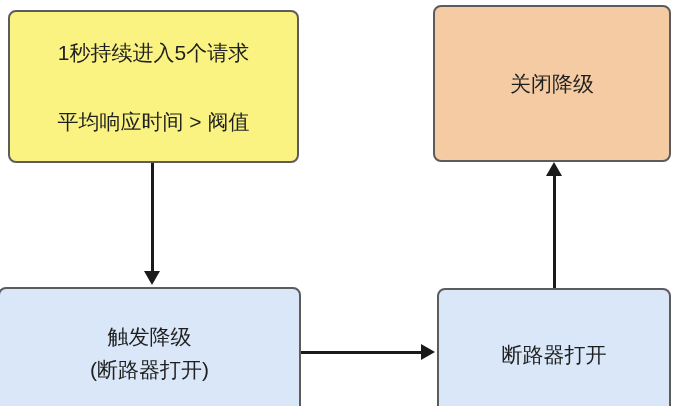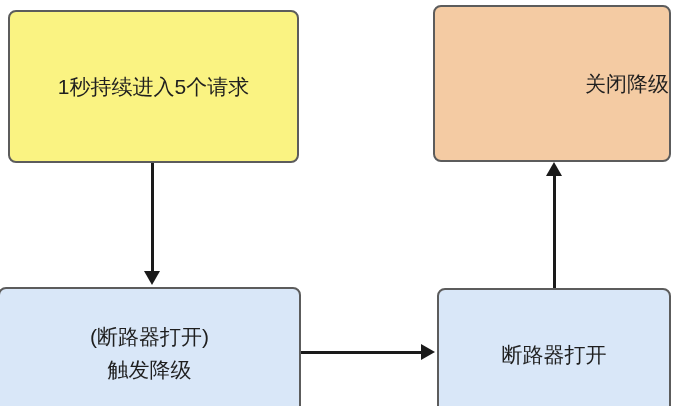--- a/index.html
+++ b/index.html
@@ -67,29 +67,30 @@
   }
   .line { display: block; }
 </style>
 </head>
 <body>
 
 <div class="canvas">
 
   <div class="node node-condition" style="background: rgb(250, 243, 130);">
     <span class="line">1秒持续进入5个请求</span>
+    <span class="line">平均响应时间 &gt; 阀值</span>
   </div>
 
-  <div class="node node-close" style="background: rgb(244, 203, 163); align-items: flex-end;">
+  <div class="node node-close" style="background: rgb(244, 203, 163);">
     <span class="line">关闭降级</span>
   </div>
 
   <div class="node node-trigger" style="background: rgb(217, 231, 248);">
+    <span class="line">触发降级</span>
     <span class="line">(断路器打开)</span>
-    <span class="line">触发降级</span>
   </div>
 
   <div class="node node-window" style="background: rgb(217, 231, 248);">
     <span class="line">断路器打开</span>
   </div>
 
   <div>
     <div class="arrow-line-v" style="left:151px; top:163px; height:110px;"></div>
     <div class="arrowhead-down" style="left:144px; top:271px;"></div>
   </div>

